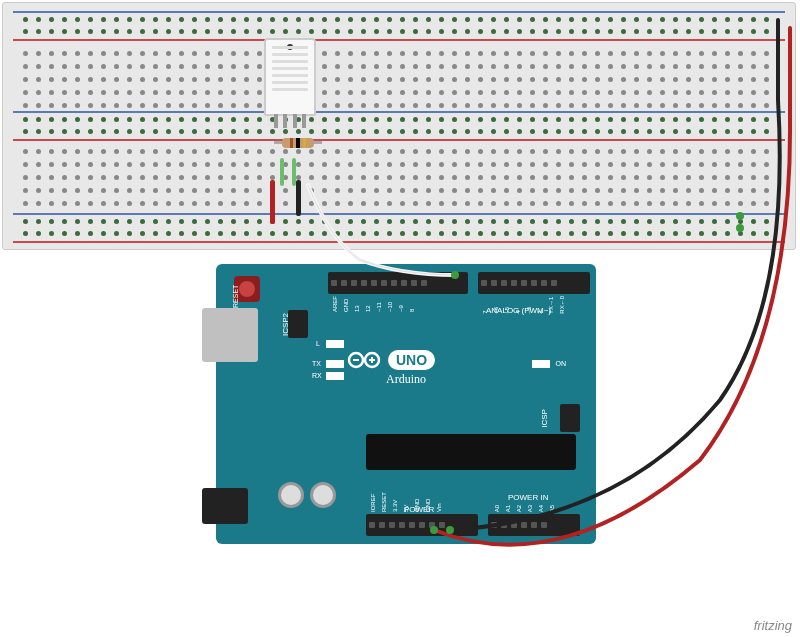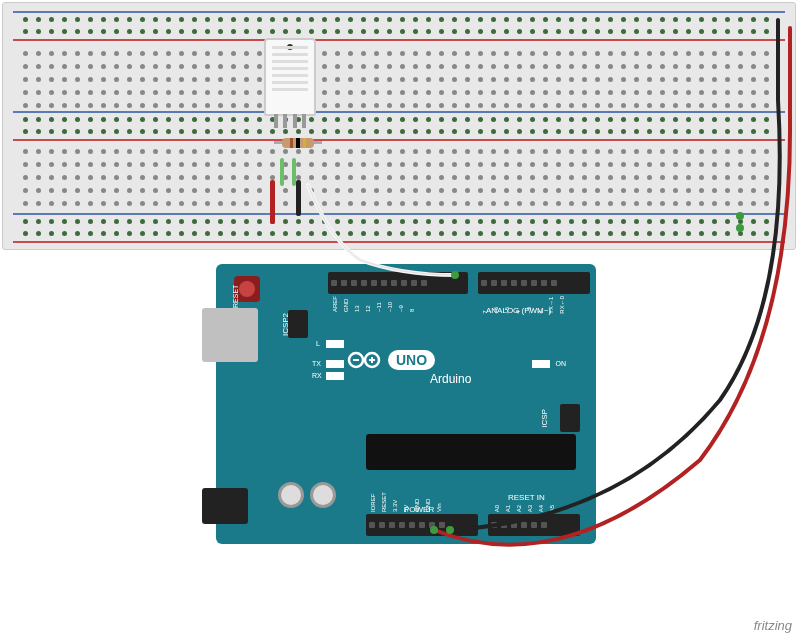--- a/index.html
+++ b/index.html
@@ -82,21 +82,21 @@
   .lbl-dig-left { top: 32px; left: 116px; }
   .lbl-dig-right { top: 32px; left: 266px; }
   .lbl-pwr { bottom: 32px; left: 154px; }
   .lbl-analog { bottom: 32px; left: 278px; }
   .lbl-section { position: absolute; color: #fff; font-size: 8px; }
   
   .ard-logo { position: absolute; top: 86px; left: 130px; color: #fff; font-size: 18px; display: flex; align-items: center; gap: 6px; }
   .ard-logo-rings { width: 36px; height: 20px; }
   .ard-logo-rings svg { width: 100%; height: 100%; }
   .ard-uno { background: #fff; color: #1a7a8a; padding: 2px 8px; border-radius: 10px; font-size: 14px; font-weight: bold; }
-  .ard-arduino-text { position: absolute; top: 108px; left: 170px; color: #fff; font-size: 12px; font-family: Liberation Sans, sans-serif; margin-left: 44px; }
+  .ard-arduino-text { position: absolute; top: 108px; left: 170px; color: #fff; font-size: 12px; font-family: Liberation Serif, serif; }
   
   .ard-icsp { position: absolute; width: 20px; height: 28px; background: #222; border-radius: 2px; }
   .icsp1 { top: 46px; left: 72px; }
   .icsp2 { top: 140px; right: 16px; }
   
   .ard-chip { position: absolute; top: 170px; left: 150px; width: 210px; height: 36px; background: #111; border-radius: 3px; }
   .ard-led { position: absolute; width: 18px; height: 8px; background: #fff; }
   .led-l { top: 76px; left: 110px; }
   .led-tx { top: 96px; left: 110px; }
   .led-rx { top: 108px; left: 110px; }
@@ -1205,21 +1205,21 @@
       <span style="writing-mode: vertical-rl; transform: rotate(180deg); font-size: 6px;">A0</span>
       <span style="writing-mode: vertical-rl; transform: rotate(180deg); font-size: 6px;">A1</span>
       <span style="writing-mode: vertical-rl; transform: rotate(180deg); font-size: 6px;">A2</span>
       <span style="writing-mode: vertical-rl; transform: rotate(180deg); font-size: 6px;">A3</span>
       <span style="writing-mode: vertical-rl; transform: rotate(180deg); font-size: 6px;">A4</span>
       <span style="writing-mode: vertical-rl; transform: rotate(180deg); font-size: 6px;">A5</span>
     </div>
 
   <div class="lbl-section" style="top:42px; left:270px;">ANALOG (PWM~)</div>
   <div class="lbl-section" style="bottom:30px; left:188px;">POWER</div>
-  <div class="lbl-section" style="bottom:42px; left:292px;">RESET IN</div>
+  <div class="lbl-section" style="bottom:42px; left:292px;">POWER IN</div>
 
   <div class="ard-icsp icsp1"></div>
   <div class="lbl-section" style="top:56px; left:58px; transform:rotate(-90deg)">ICSP2</div>
   <div class="ard-icsp icsp2"></div>
   <div class="lbl-section" style="top:150px; right:42px; transform:rotate(-90deg)">ICSP</div>
 
   <div class="ard-logo">
     <div class="ard-logo-rings">
       <svg viewBox="0 0 36 20">
           <circle cx="10" cy="10" r="7" fill="none" stroke="#fff" stroke-width="2.5"></circle>

